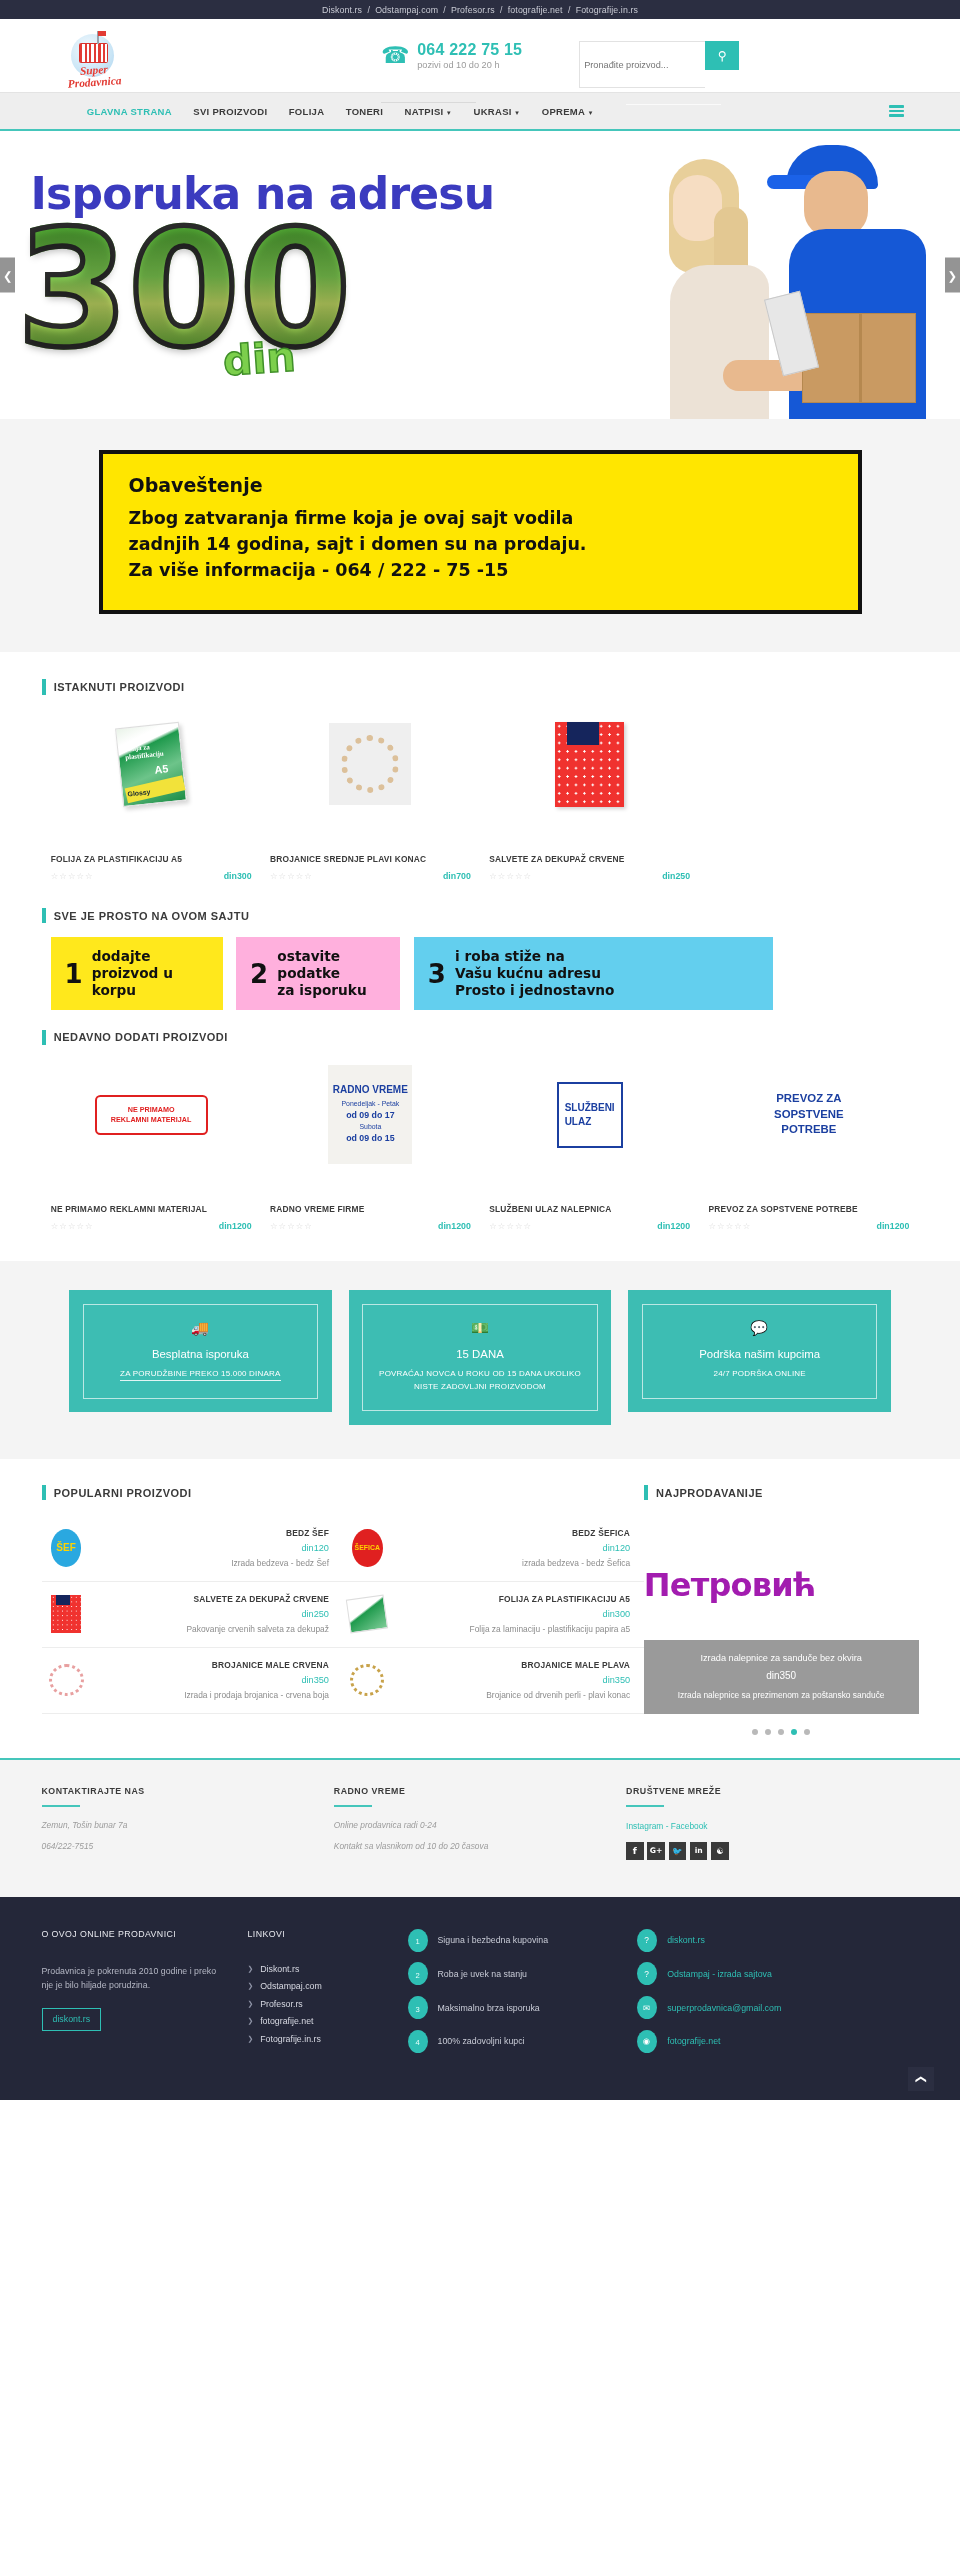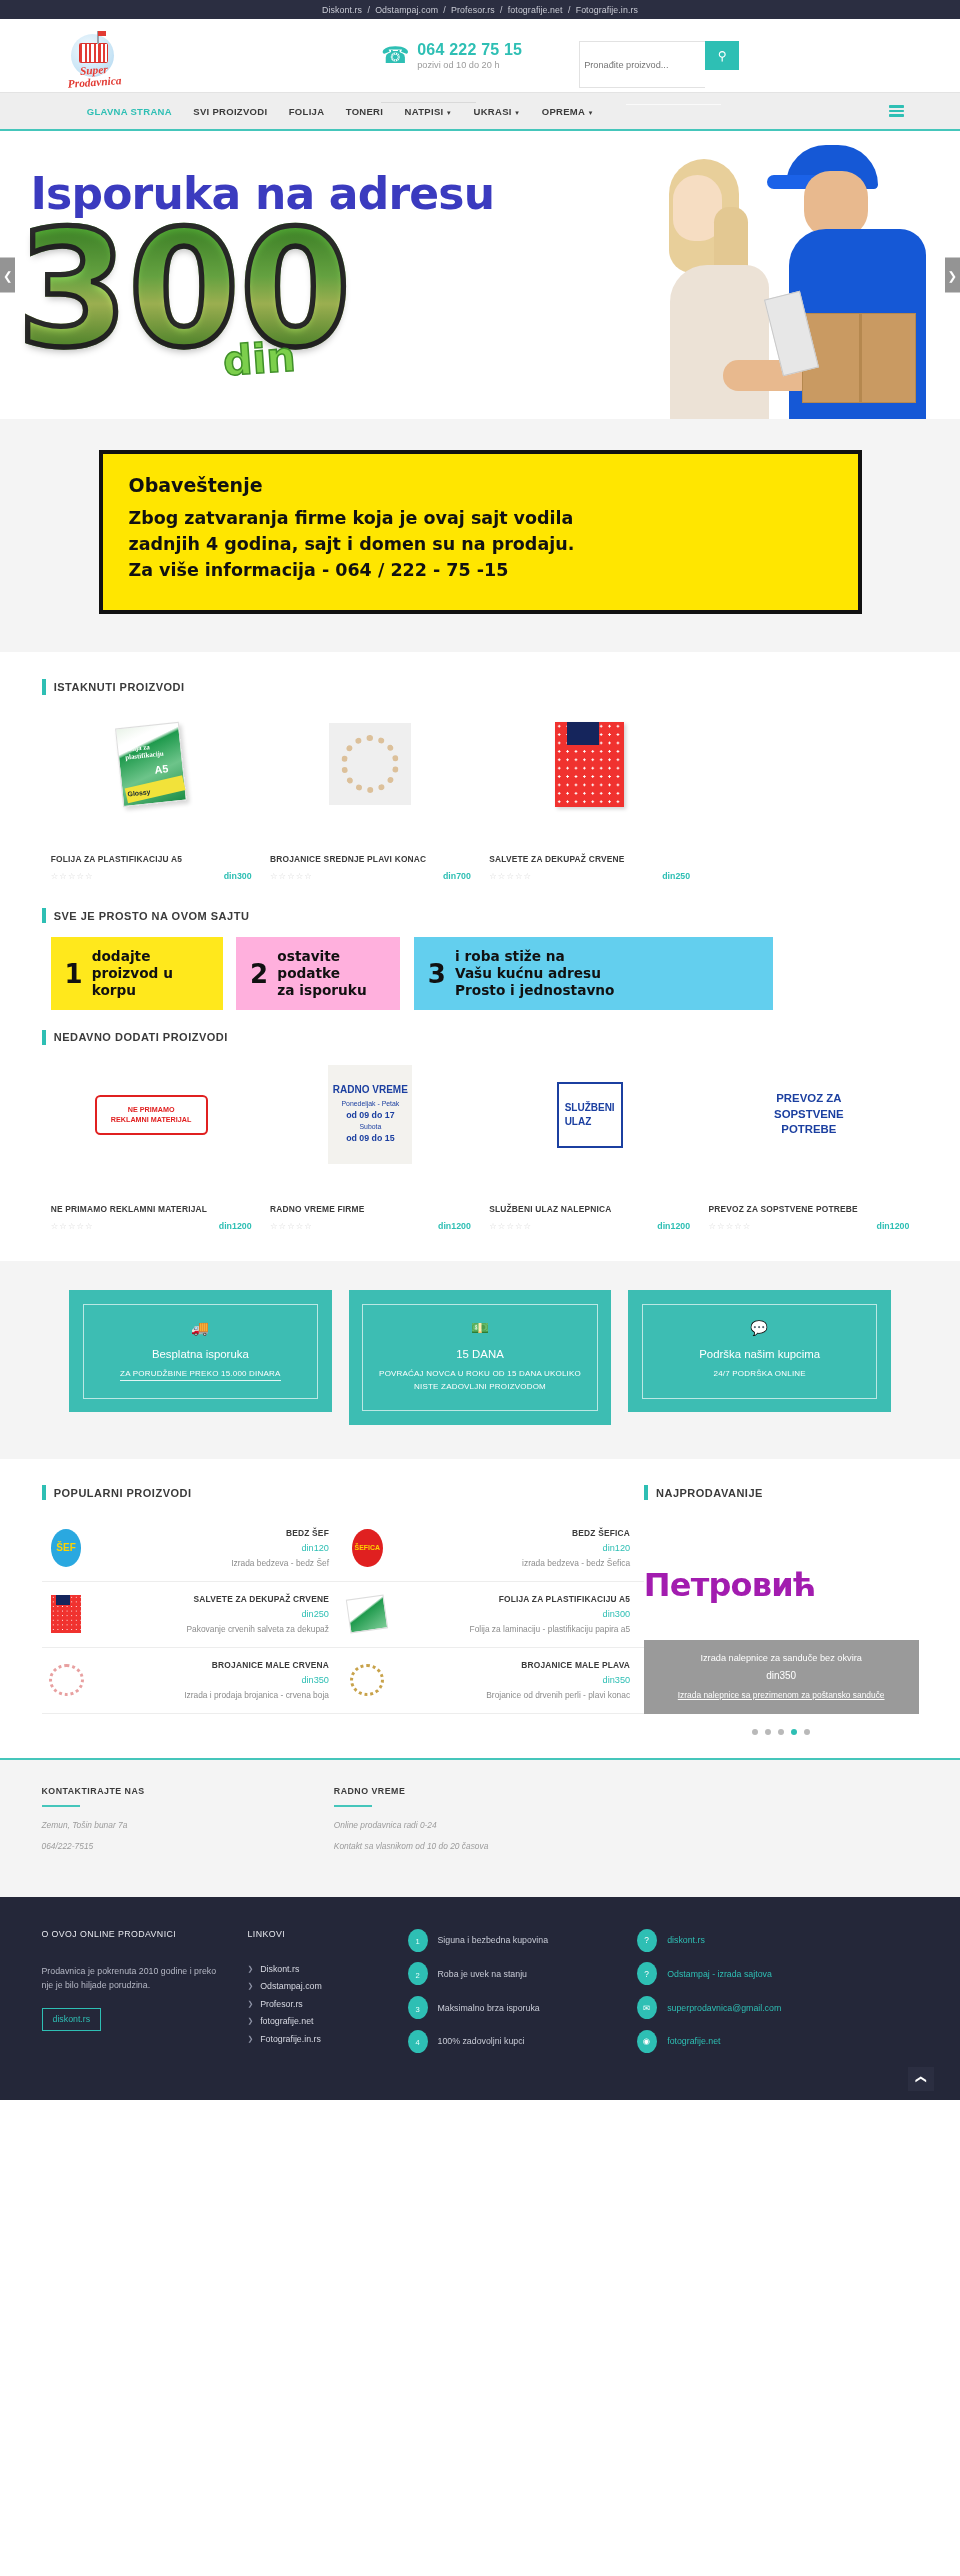--- a/index.html
+++ b/index.html
@@ -248,21 +248,21 @@
   .mini-salvete:before{content:"";position:absolute;left:5.3px;top:0;width:13.7px;height:10px;background:#15255c;}
   .mini-folija { width:38px;height:34px;background:linear-gradient(150deg,#ffffff 0 40%,#1f9a4d 45%,#7fcd98 100%);border:0.8px solid #ddd;transform:rotate(-8deg);}
   .mini-ring-r { width:35px;height:32px;border-radius:50%;border:3.8px dotted #e8a0a0;}
   .mini-ring-b { width:34px;height:32px;border-radius:50%;border:3.8px dotted #c8a24a;}
 
   .best-img { height: 99px; display:flex; align-items:center; justify-content:flex-start; margin-top: 35px; }
   .best-img span { font-size: 32px; font-weight: bold; color: #a21caf; font-family:"DejaVu Sans",sans-serif; letter-spacing:-0.8px;}
   .best-caption { background: #9a9a9a; color: #fff; padding: 12.2px 9.2px; text-align: center; margin-top: 6.1px; }
   .best-caption .n { font-size: 9.2px; margin-bottom: 7.6px; }
   .best-caption .p { font-size: 10px; margin-bottom: 7.6px; }
-  .best-caption .d { font-size: 8.4px; line-height: 1.5; text-decoration: underline; }
+  .best-caption .d { font-size: 8.4px; line-height: 1.5; }
   .dots { display: flex; gap: 6.9px; justify-content: center; margin-top: 15.3px; }
   .dots i { width: 6.1px; height: 6.1px; border-radius: 50%; background: #b9b9b9; display:block;}
   .dots i.on { background: #2ebfb4; }
 
   
   .foot-top { background: #f4f4f4; border-top: 2.3px solid #45c6bb; padding: 26px 0 35px 0; }
   .foot-cols { display: flex; }
   .foot-col { width: 33.33%; padding-right: 38px; }
   .foot-col h4 { font-size: 8.8px; font-weight: bold; letter-spacing: 0.5px; color: #3a3a3a; margin-bottom: 9.2px;}
   .foot-rule { width: 38px; height: 1.5px; background: #45c6bb; margin-bottom: 13.7px;}
@@ -401,21 +401,21 @@
       </div>
     <div class="hero-arrow right">
         <span>❯</span>
       </div>
   </div>
 
   <div class="notice-wrap">
     <div class="notice">
       <h2>Obaveštenje</h2>
       <p>Zbog zatvaranja firme koja je ovaj sajt vodila</p>
-      <p>zadnjih 4 godina, sajt i domen su na prodaju.</p>
+      <p>zadnjih 14 godina, sajt i domen su na prodaju.</p>
       <p>Za više informacija - 064 / 222 - 75 -15</p>
     </div>
   </div>
 
   <div class="featured">
     <div class="container">
       <div class="sec-title">
         <span class="bar"></span>
         <h3>ISTAKNUTI PROIZVODI</h3>
       </div>
@@ -692,20 +692,32 @@
           <p>064/222-7515</p>
         </div>
 
         <div class="foot-col">
           <h4>RADNO VREME</h4>
           <div class="foot-rule"></div>
           <p>Online prodavnica radi 0-24</p>
           <p>Kontakt sa vlasnikom od 10 do 20 časova</p>
         </div>
 
+        <div class="foot-col">
+          <h4>DRUŠTVENE MREŽE</h4>
+          <div class="foot-rule"></div>
+          <a href="#" class="soc-link">Instagram - Facebook</a>
+          <div class="soc-row">
+            <a href="#" class="soc">f</a>
+            <a href="#" class="soc" style="font-size:7.6px;">G+</a>
+            <a href="#" class="soc" style="font-size:8.4px;">🐦</a>
+            <a href="#" class="soc" style="font-size:7.6px;">in</a>
+            <a href="#" class="soc" style="font-size:8.4px;">☯</a>
+          </div>
+        </div>
 
       </div>
     </div>
   </div>
 
   <div class="foot-dark">
     <div class="container">
       <div class="fd-cols">
 
         <div class="fd-1">

